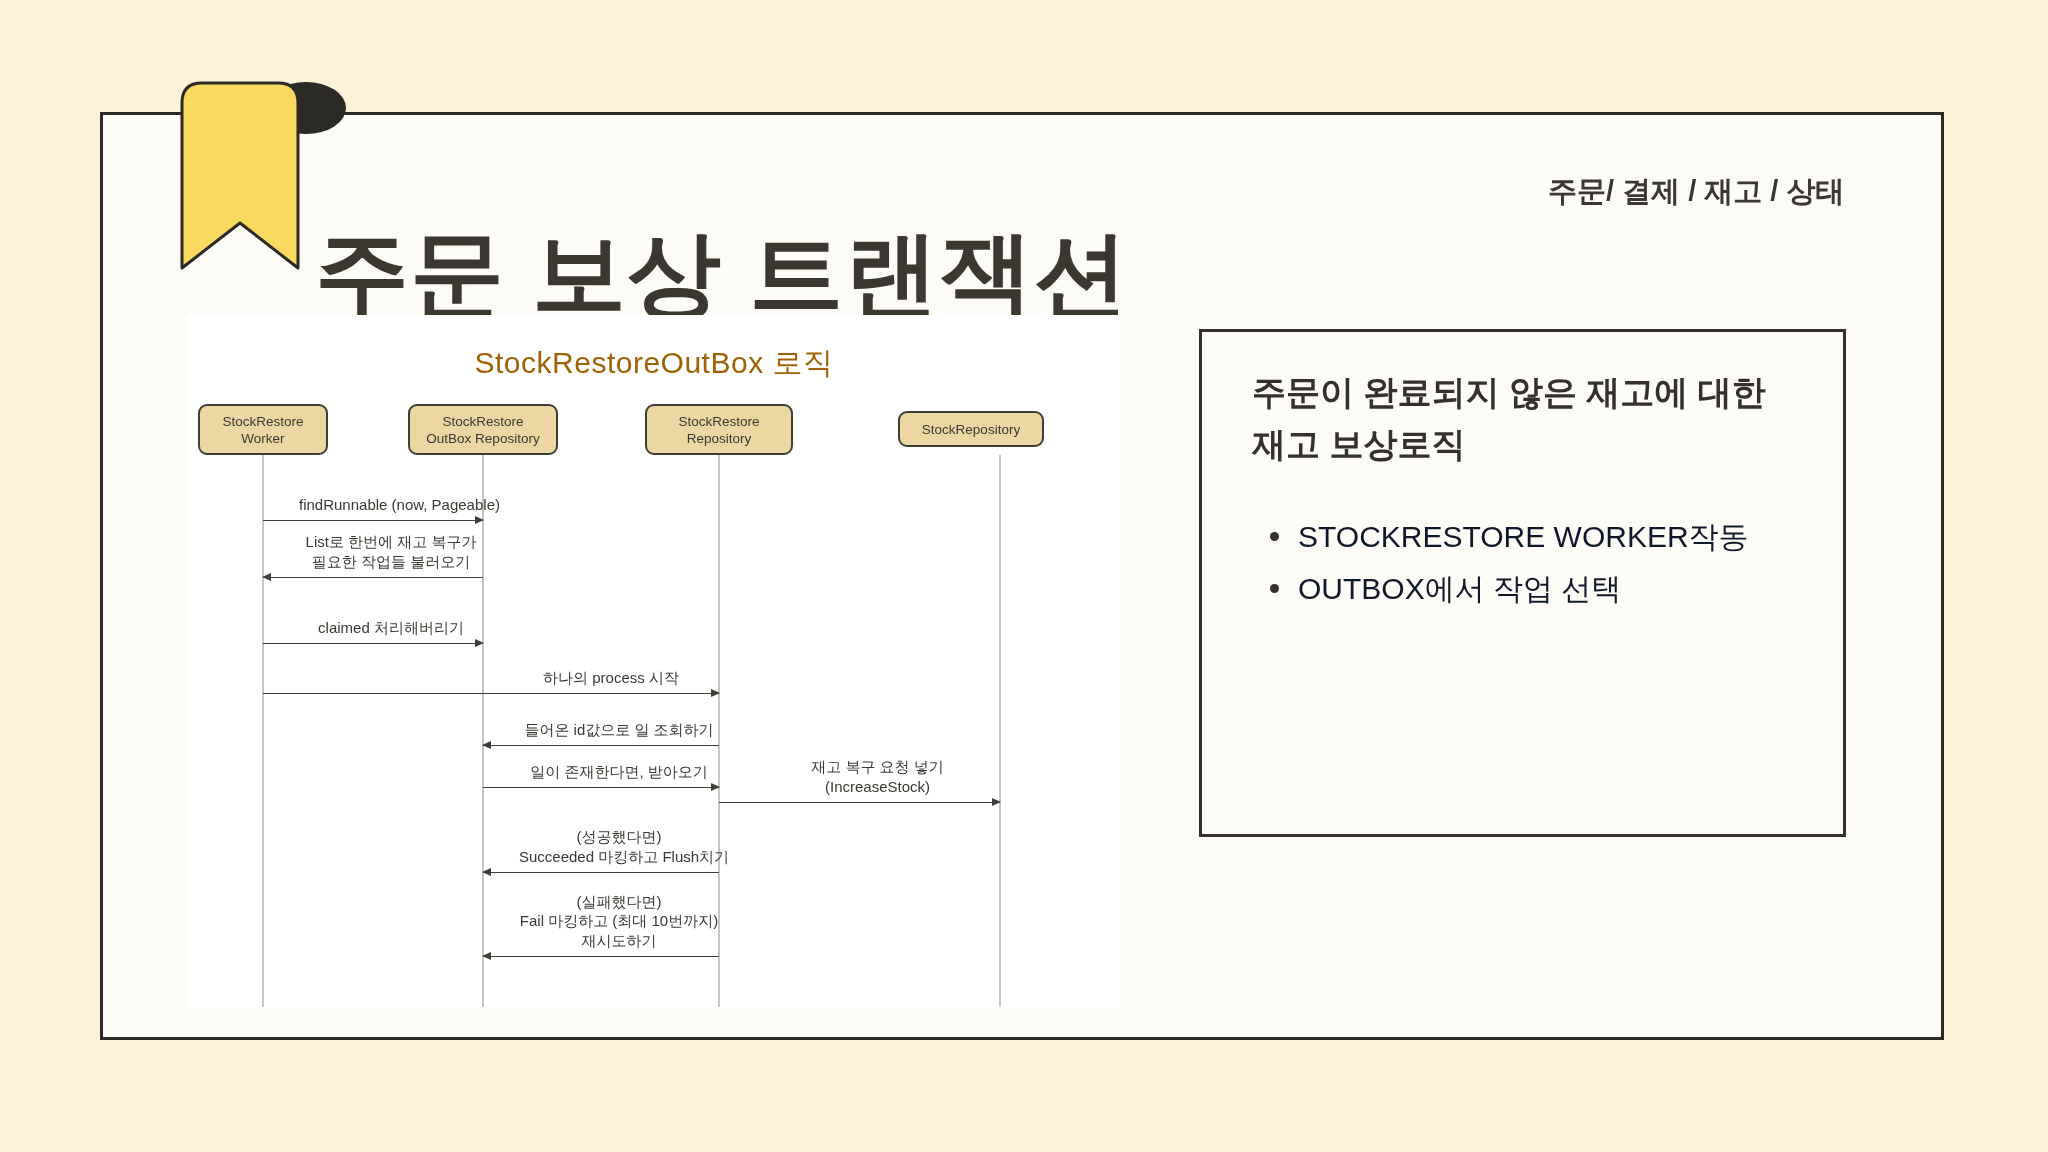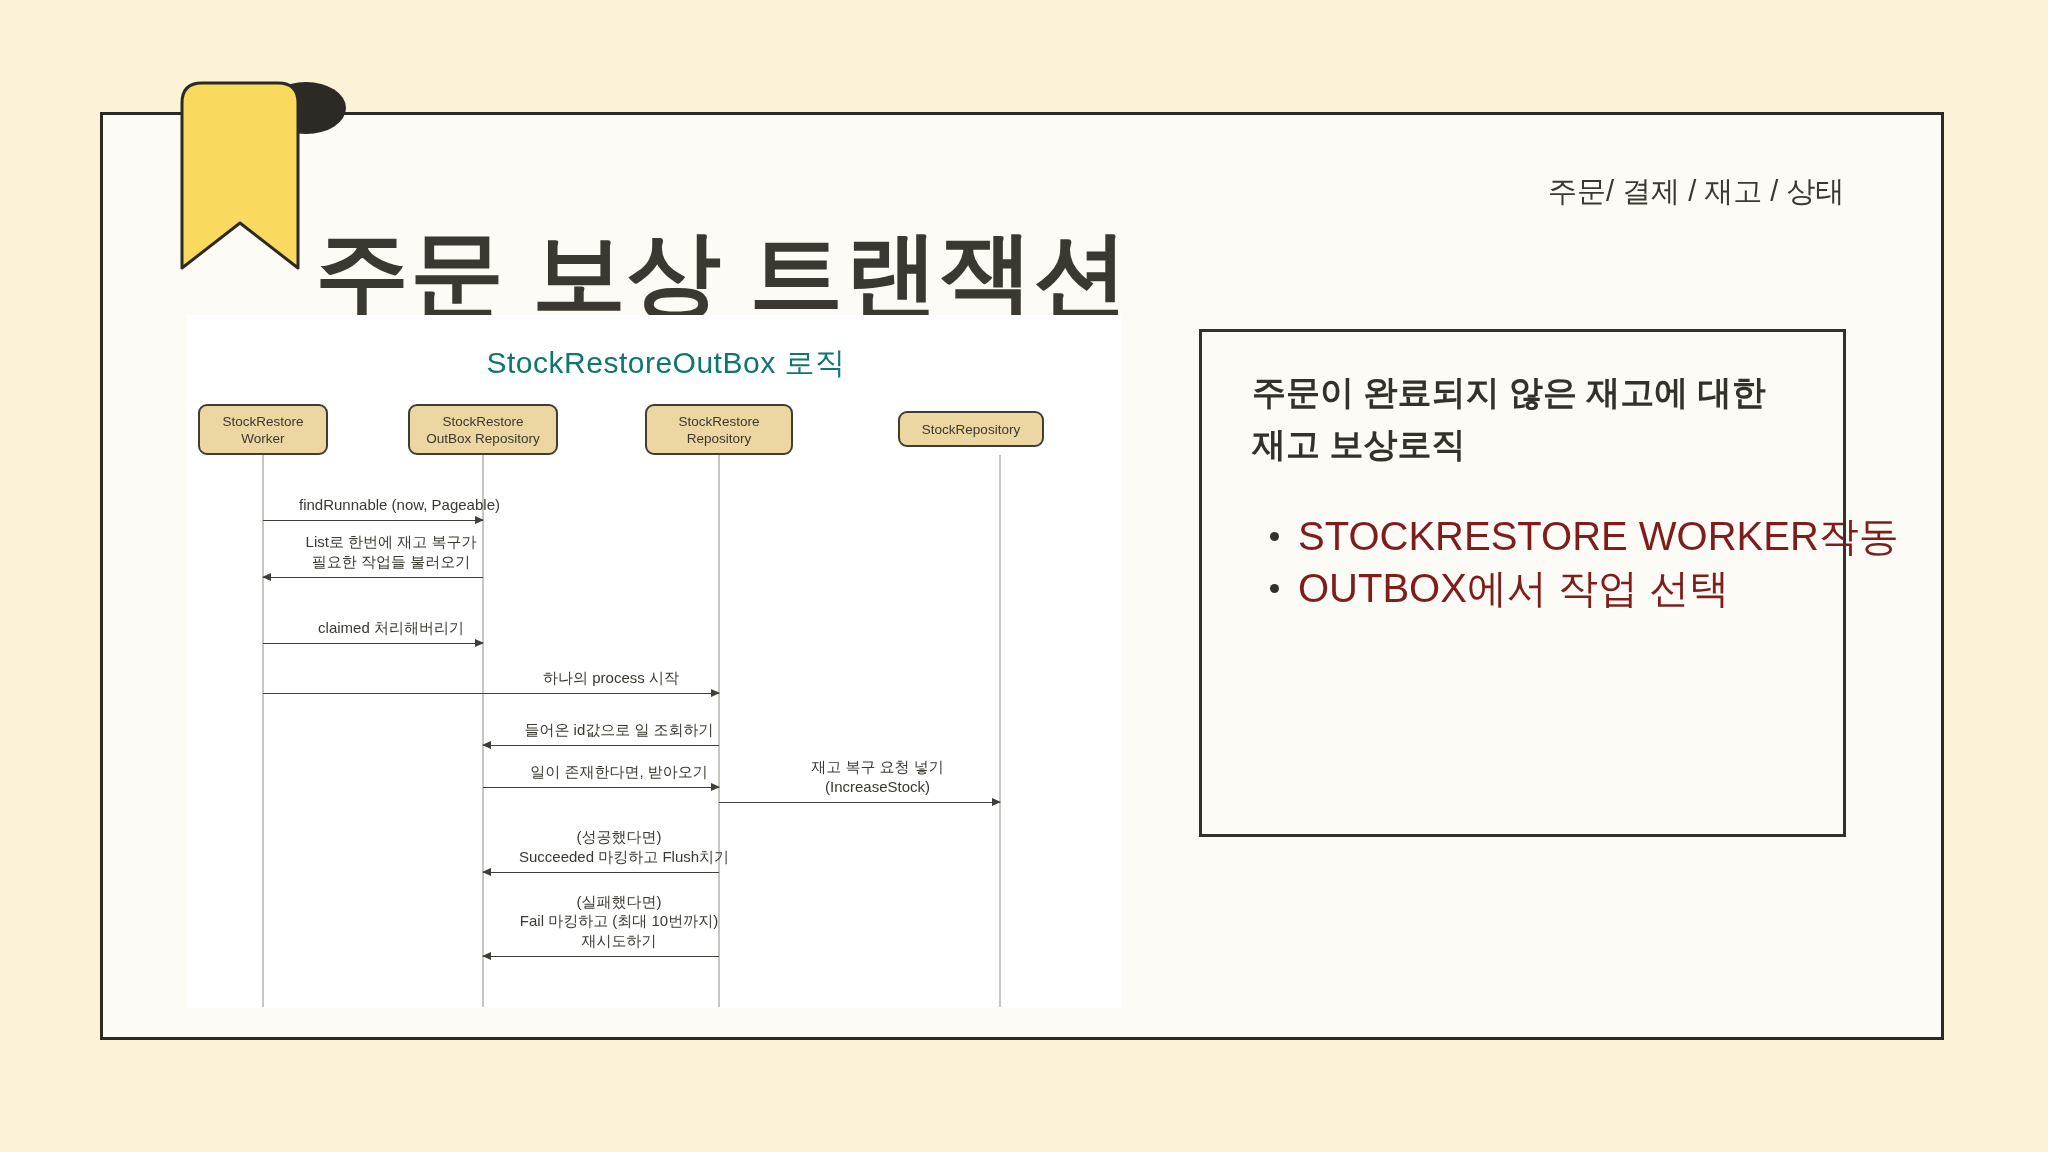--- a/index.html
+++ b/index.html
@@ -12,29 +12,29 @@
     position:absolute;left:100px;top:112px;width:1844px;height:928px;
     background:#fcfbf5;border:3px solid #2b2a24;box-sizing:border-box;
   }
   .bookmark{position:absolute;left:160px;top:76px;}
   .page-title{
     position:absolute;left:315px;top:148px;width:1000px;
     font-size:94px;font-weight:800;letter-spacing:1px;color:#3a3831;white-space:nowrap;
   }
   .breadcrumb{
     position:absolute;left:1548px;top:172px;width:320px;
-    font-size:29px;color:#3a3831;white-space:nowrap;
+    font-size:29px;color:#3a3831;white-space:nowrap;font-weight:bold;
   }
   .panel{
     position:absolute;left:187px;top:315px;width:934px;height:693px;
     background:#ffffff;
   }
   .panel-title{
-    position:absolute;left:12px;top:28px;width:100%;text-align:center;
-    font-size:30px;color:#0f766e;letter-spacing:0.5px;
+    position:absolute;left:0;top:28px;width:100%;text-align:center;
+    font-size:30px;color:#a16207;letter-spacing:0.5px;
   }
   .lifeline{
     position:absolute;width:2px;background:#c8c6c0;top:140px;height:552px;
   }
   .actor-box{
     position:absolute;box-sizing:border-box;
     background:#ecd7a2;border:2px solid #3f3e35;border-radius:9px;
     display:flex;flex-direction:column;align-items:center;justify-content:center;
     font-size:13.5px;line-height:17px;color:#3a3831;text-align:center;
   }
@@ -59,21 +59,21 @@
   }
   .info-heading{
     position:absolute;left:50px;top:34px;
     font-size:34px;line-height:52px;font-weight:700;color:#33312a;
   }
   .info-bullets{
     position:absolute;left:62px;top:188px;margin:0;padding:0;list-style:none;
   }
   .info-bullets li{
     position:relative;padding-left:34px;margin-bottom:19px;
-    font-size:40px;line-height:33px;color:#7f1d1d;white-space:nowrap;
+    font-size:30px;line-height:33px;color:#0f172a;white-space:nowrap;
   }
   .bullet-dot{
     position:absolute;left:6px;top:12px;width:9px;height:9px;border-radius:50%;
     background:#33312a;
   }
 </style>
 </head>
 <body>
 
 <div class="slide"></div>

